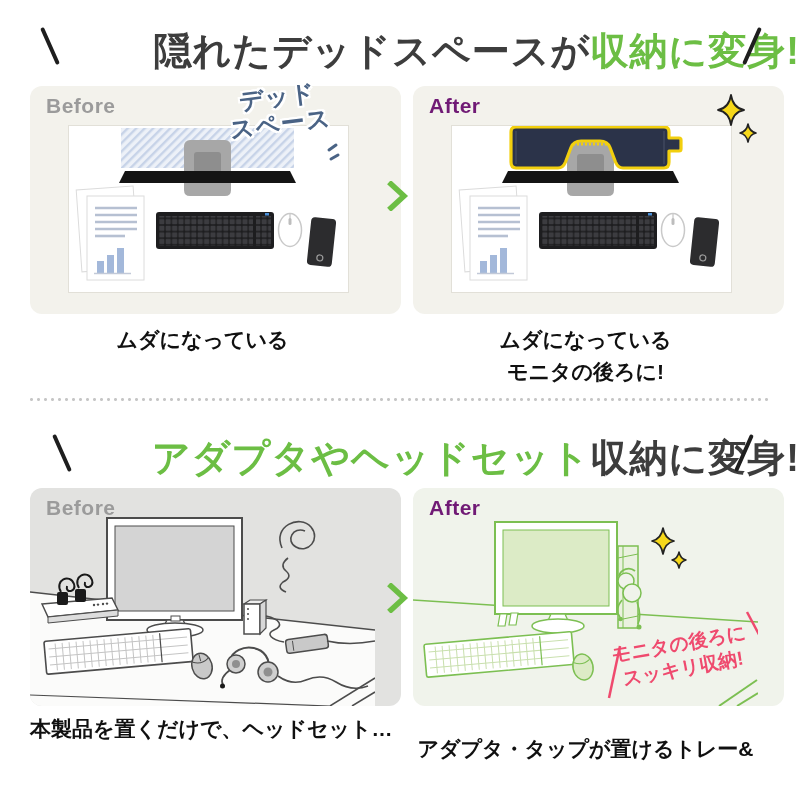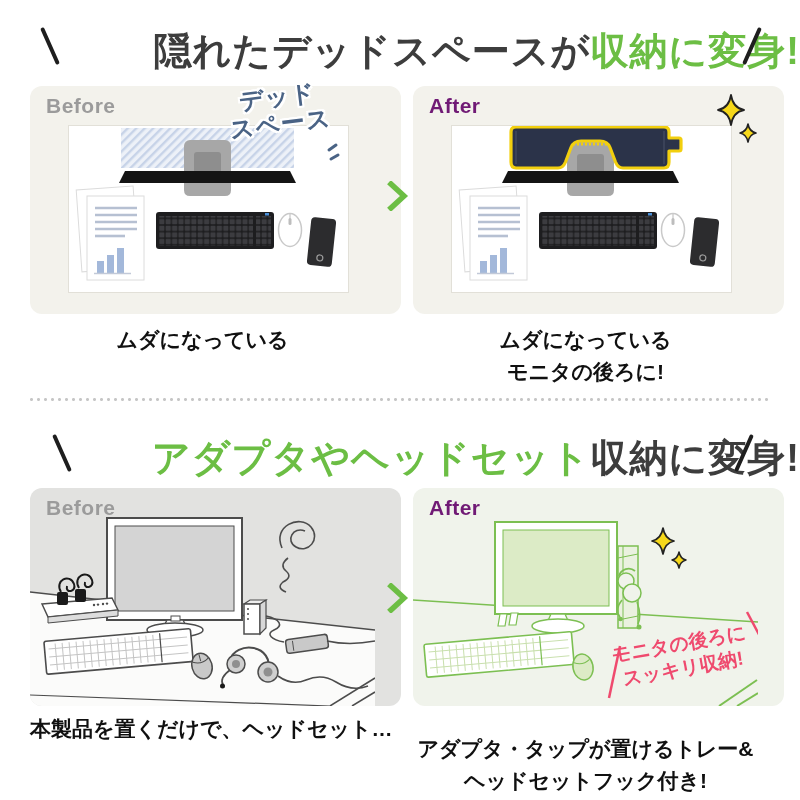--- a/index.html
+++ b/index.html
@@ -358,16 +358,15 @@
       <span>モニタの後ろに</span>
       <span>スッキリ収納!</span>
     </div>
   </div>
 
   <div class="cap cap2l">
     <span>本製品を置くだけで、ヘッドセット…</span>
   </div>
   <div class="cap cap2r">
     <span>アダプタ・タップが置けるトレー&amp;</span>
-    <span>ヘッドセットフック付き!</span>
   </div>
 
 </div>
 
 </body></html>

